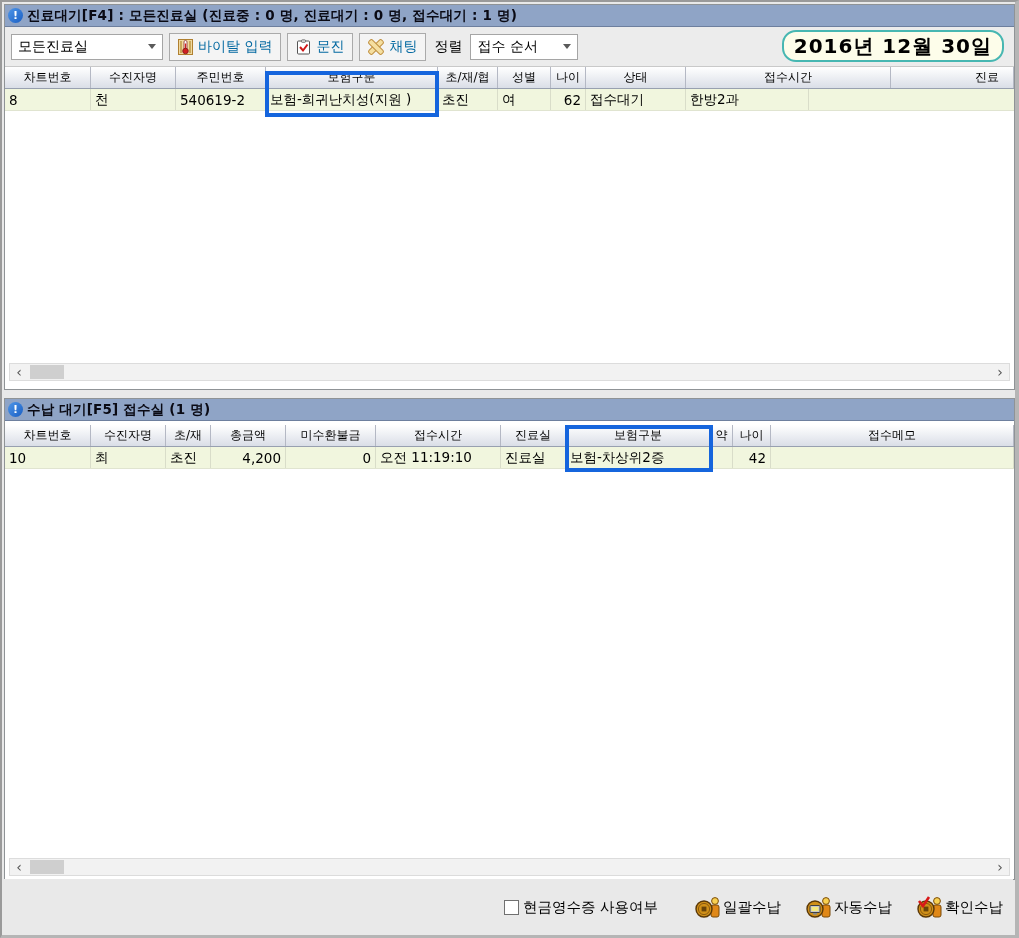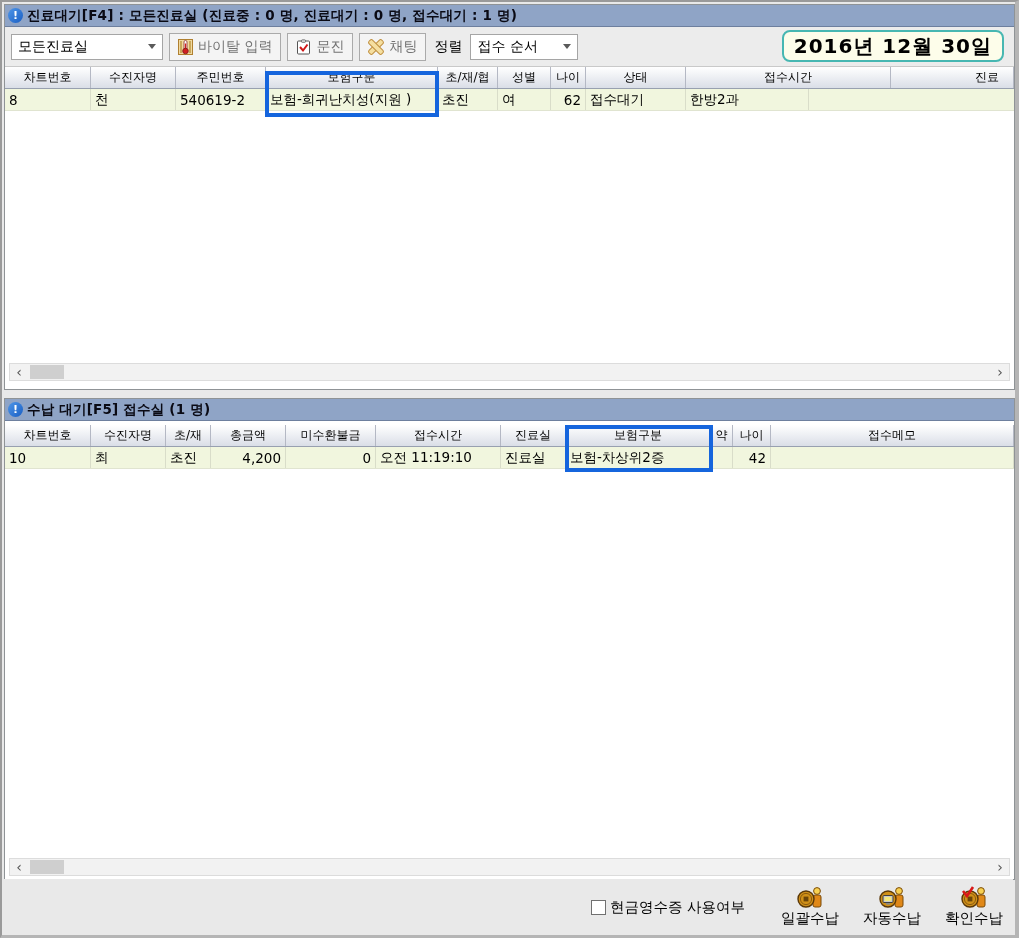--- a/index.html
+++ b/index.html
@@ -40,26 +40,26 @@
     padding:0 6px; font-size:14px;
   }
   .chevron {
     width:0; height:0; border-left:4px solid transparent;
     border-right:4px solid transparent; border-top:5px solid #5a5a5a;
     margin-left:8px;
   }
   .tb-btn {
     height:28px; background:#f4f4f4; border:1px solid #aaaaaa;
     display:flex; align-items:center; gap:5px; padding:0 8px;
-    font-size:14px; font-family:inherit; color:#737373; cursor:default;
+    font-size:14px; font-family:inherit; color:#0369a1; cursor:default;
   }
   .sort-label { padding:0 2px; }
   .datebox {
     position:absolute; right:10px; top:3px; height:32px;
-    background:#fdfdea; border:2px solid #47b7b2; border-radius:8px;
+    background:#fdfdea; border:2px solid #47b7b2; border-radius:14px;
     display:flex; align-items:center; padding:0 10px;
     font-size:20px; font-weight:bold; letter-spacing:1px;
   }
   .grid-header { display:flex; height:22px;
     background:linear-gradient(#ffffff,#dadee7);
     border-bottom:1px solid #98a0b0; }
   .gh-cell {
     height:100%; border-right:1px solid #b4b8c4;
     display:flex; align-items:center; justify-content:center;
     font-size:12px; overflow:hidden; white-space:nowrap; flex:0 0 auto;
@@ -88,21 +88,21 @@
   .footer {
     position:absolute; left:2px; right:2px; bottom:0; height:56px;
     display:flex; align-items:center; justify-content:flex-end; gap:20px;
     padding-right:8px; background:#e9e9e9;
   }
   .cash-group { display:flex; align-items:center; gap:4px; margin-right:14px; font-size:14.5px; }
   .checkbox {
     width:15px; height:15px; background:#fff; border:1px solid #707070;
   }
   .coin-btn {
-    display:flex; flex-direction:column; align-items:center;
+    display:flex; flex-direction:row; align-items:center;
     gap:1px; font-size:14.5px; background:transparent; border:none;
     font-family:inherit; cursor:default; padding:0 2px;
   }
   .white-body { background:#fff; }
 </style>
 </head>
 <body>
 
 <div class="panel" style="top:2px;height:386px;">
   <div class="titlebar">

